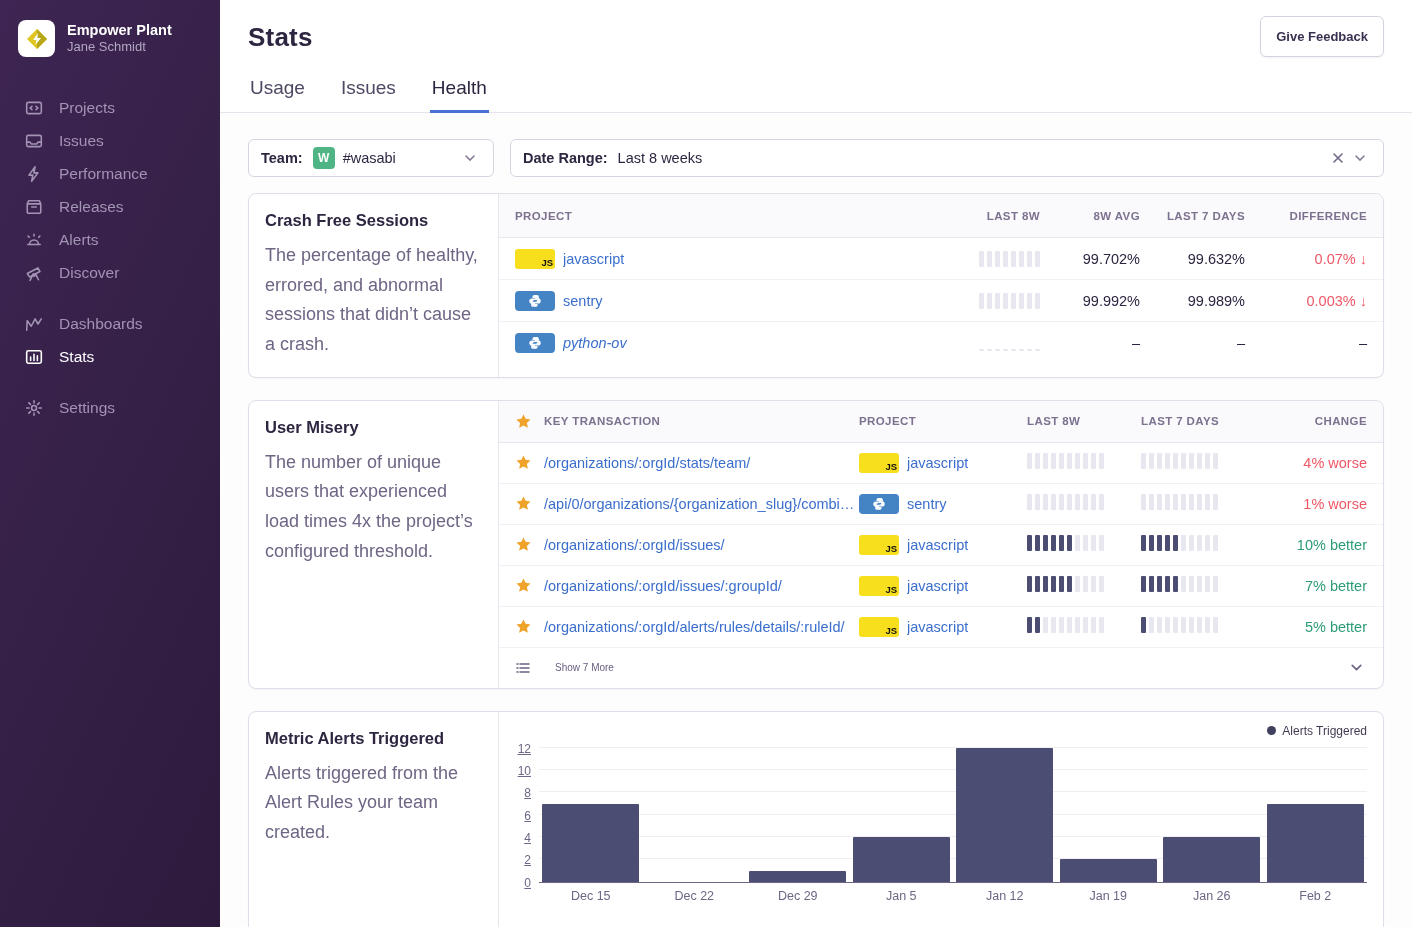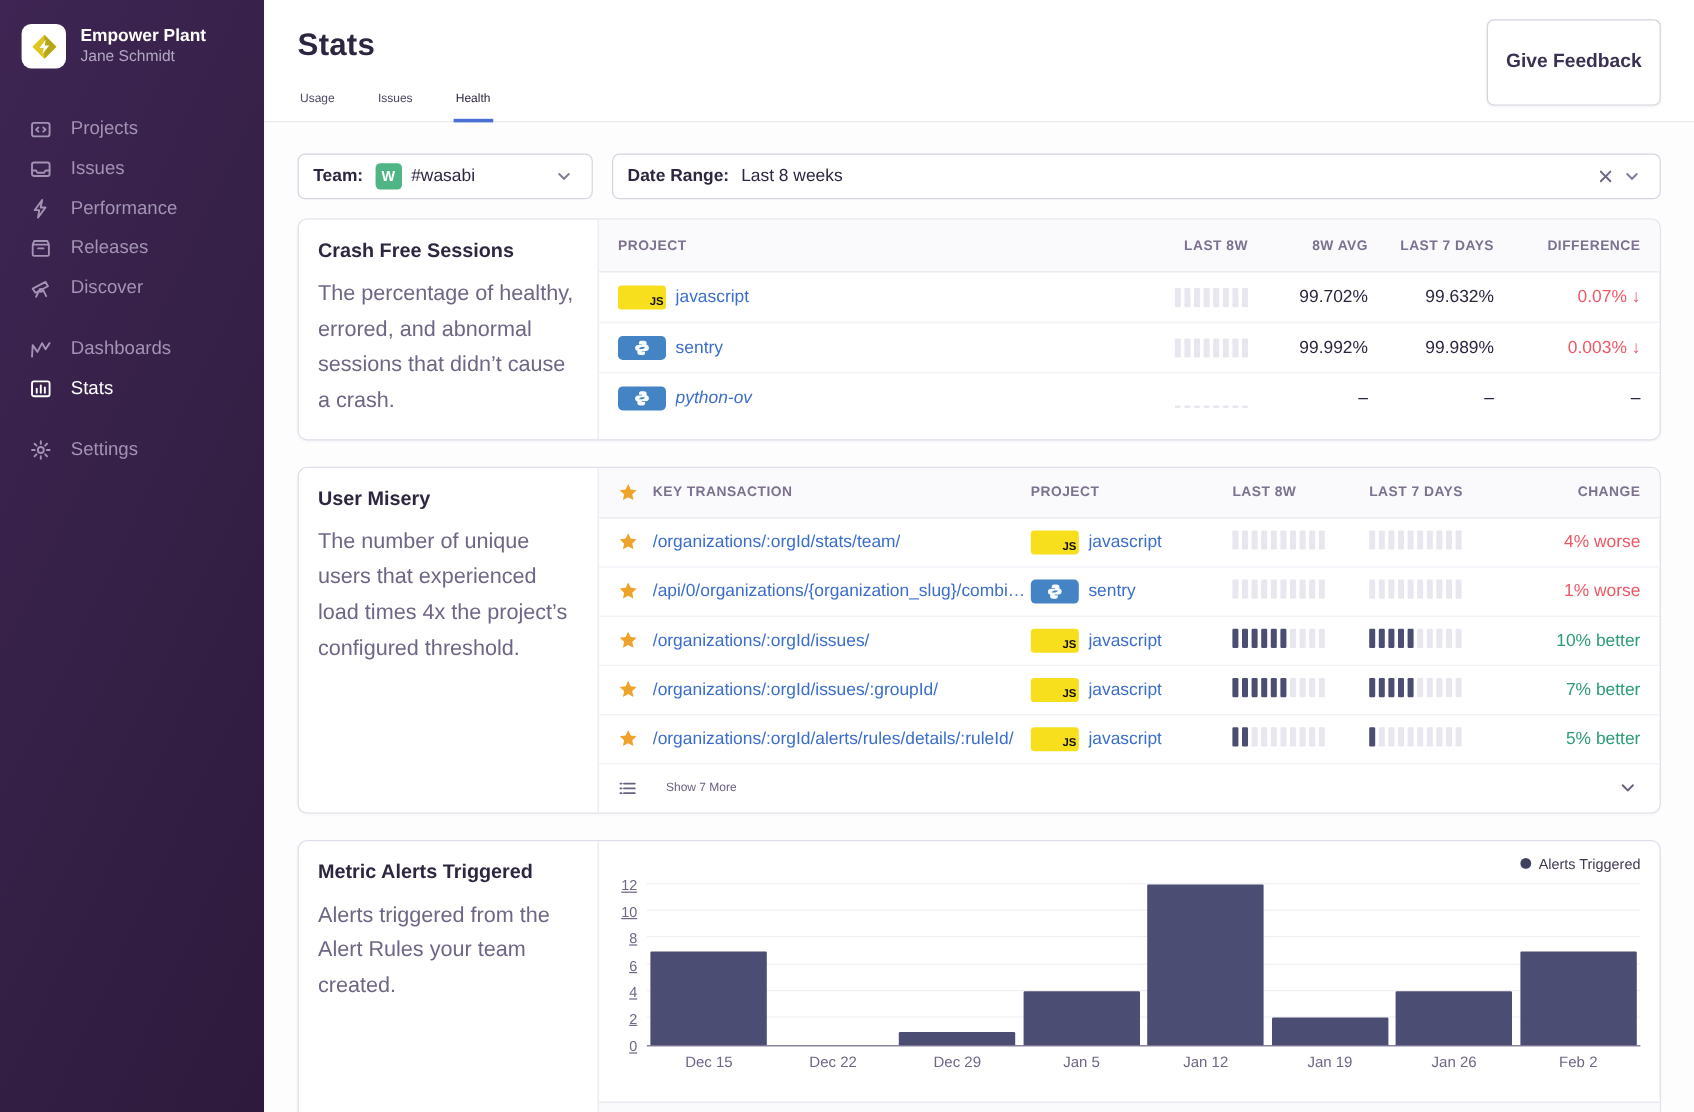--- a/index.html
+++ b/index.html
@@ -21,24 +21,24 @@
   .nav-item.active { color:#fff; }
   .nav-item .ico { width:19px; height:19px; display:flex; align-items:center; justify-content:center; }
   .nav-item svg { stroke:currentColor; fill:none; stroke-width:1.4; stroke-linecap:round; stroke-linejoin:round; }
   .nav-gap { height:18px; }
 
   
   .main { margin-left:220px; height:100%; }
   .page-header { position:relative; padding:22px 28px 0 28px; }
   .page-title { font-size:26px; font-weight:700; color:#2e2640; letter-spacing:.2px; }
   .feedback-btn { position:absolute; right:28px; top:16px; background:#fff; border:1px solid #d8d2de;
-    border-radius:6px; padding:26px 15px; font-size:16px; font-weight:700; color:#3a3152;
+    border-radius:6px; padding:12px 15px; font-size:13px; font-weight:700; color:#3a3152;
     font-family:inherit; cursor:pointer; box-shadow:0 1px 2px rgba(50,40,70,.06); }
   .tabbar { display:flex; gap:32px; padding:0 28px; margin-top:24px; border-bottom:1px solid #e7e3ec; }
-  .tab { padding:0 2px 11px 2px; font-size:10px; color:#4f4763; cursor:pointer;
+  .tab { padding:0 2px 11px 2px; font-size:19px; color:#4f4763; cursor:pointer;
     border-bottom:3px solid transparent; margin-bottom:-1px; }
   .tab.active { color:#2e2640; border-bottom-color:#4a70d6; }
 
   .content { padding:26px 28px 0 28px; background:#fdfdfe; }
 
   
   .filters { display:flex; gap:16px; margin-bottom:16px; }
   .select { display:flex; align-items:center; background:#fff; border:1px solid #d9d3e0;
     border-radius:6px; height:38px; padding:0 12px; cursor:pointer; }
   .team-select { width:246px; }
@@ -168,20 +168,28 @@
       <span>Performance</span>
     </div>
     <div class="nav-item">
       <span class="ico">
           <svg width="18" height="18" viewBox="0 0 16 16">
             <rect x="2" y="5.2" width="12" height="8.3" rx="1"></rect>
             <path d="M2 5.2l1.2-2.7h9.6L14 5.2M6 8h4"></path>
           </svg>
         </span>
       <span>Releases</span>
+    </div>
+    <div class="nav-item">
+      <span class="ico">
+          <svg width="18" height="18" viewBox="0 0 16 16">
+            <path d="M4 12a4 4 0 0 1 8 0M2.5 12h11M8 4.5V3M3.8 5.6l-1-1M12.2 5.6l1-1"></path>
+          </svg>
+        </span>
+      <span>Alerts</span>
     </div>
     <div class="nav-item">
       <span class="ico">
           <svg width="18" height="18" viewBox="0 0 16 16">
             <path d="M2 8.5l9.5-5 1.8 3.2L4 11.5zM6.5 10.5l-2 4M9.5 9l2.5 5"></path>
             <circle cx="8" cy="9.8" r="1.1"></circle>
           </svg>
         </span>
       <span>Discover</span>
     </div>

